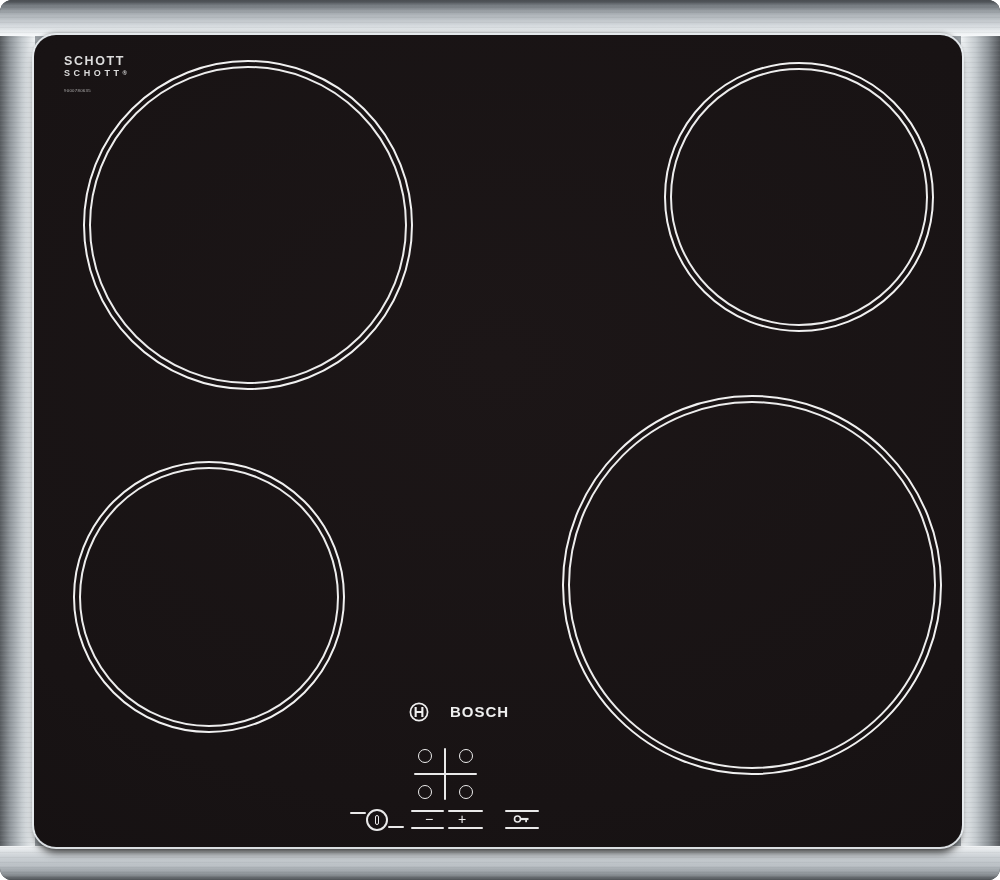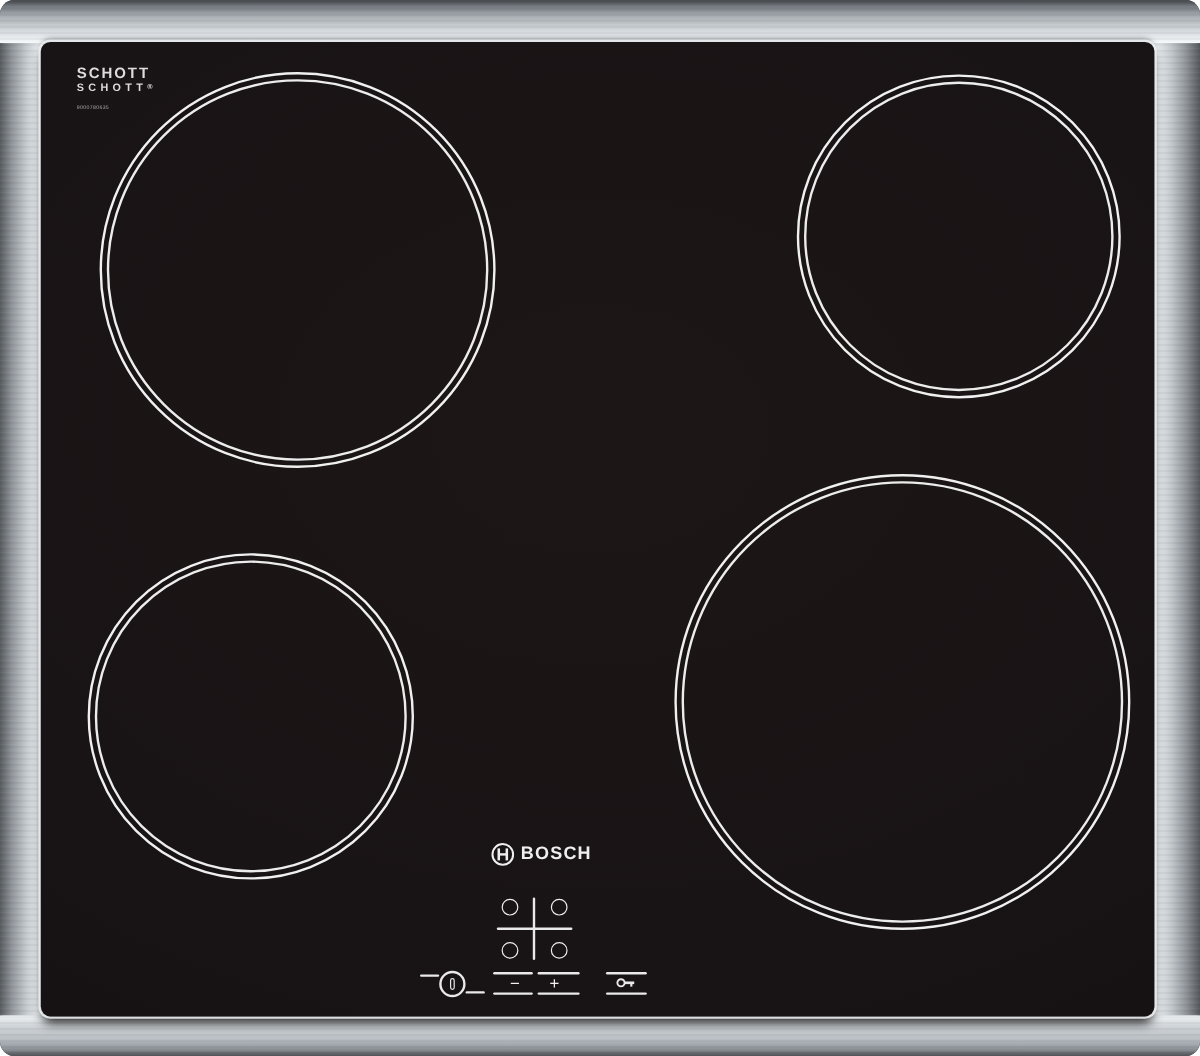--- a/index.html
+++ b/index.html
@@ -14,35 +14,35 @@
     background:linear-gradient(180deg,#f2f4f6 0%,#ced3d7 28%,#b9bfc4 58%,#8f959a 82%,#4e5256 100%);}
   .band-left{left:0;top:36px;bottom:34px;width:35px;
     background:linear-gradient(90deg,#585c60 0%,#8f959a 28%,#c3c9cd 62%,#f0f3f5 100%);}
   .band-right{right:0;top:36px;bottom:34px;width:39px;
     background:linear-gradient(270deg,#54585c 0%,#8f959a 30%,#c3c9cd 62%,#f0f3f5 100%);}
   .brush{position:absolute;inset:0;pointer-events:none;opacity:.55;
     background:repeating-linear-gradient(180deg,
       rgba(255,255,255,.07) 0 1px, transparent 1px 2px,
       rgba(20,22,24,.08) 2px 3px, transparent 3px 5px);}
   
-  .glass{position:absolute;left:34px;top:35px;width:928px;height:812px;border-radius:8px;
+  .glass{position:absolute;left:34px;top:35px;width:928px;height:812px;border-radius:22px;
     background:radial-gradient(120% 100% at 50% 40%, #1c1617 0%, #181314 55%, #130f10 100%);
     box-shadow:0 0 0 2px rgba(235,240,243,.9), 0 7px 9px -2px rgba(0,0,0,.85), 0 -3px 5px -2px rgba(0,0,0,.6);}
   
   .burner{position:absolute;border:2px solid rgba(248,248,248,.97);border-radius:50%;}
   .burner .inner-ring{position:absolute;inset:4px;border:2px solid rgba(248,248,248,.95);border-radius:50%;}
   
   .schott{position:absolute;left:30px;top:20px;color:#dcdcdc;}
   .schott .l1{font-size:12.5px;font-weight:700;letter-spacing:1.6px;line-height:13px;}
   .schott .l2{font-size:9px;font-weight:700;letter-spacing:3.6px;line-height:11px;}
   .schott .reg{font-size:6px;vertical-align:top;letter-spacing:0;}
   .schott .code{margin-top:9px;font-size:6px;letter-spacing:.4px;opacity:.75;
     transform:scale(.72);transform-origin:left top;}
   
-  .bosch{position:absolute;left:375px;top:667px;display:flex;align-items:center;gap:5px;}
+  .bosch{position:absolute;left:375px;top:667px;display:flex;align-items:center;gap:21px;}
   .bosch .emblem{width:20px;height:20px;}
   .bosch .word{color:#efefef;font-size:15px;font-weight:700;letter-spacing:1px;line-height:20px;}
   
   .cline{position:absolute;height:1.8px;background:#e9e9e9;border-radius:1px;}
   .vline{position:absolute;width:1.6px;background:#e9e9e9;border-radius:1px;}
   .zone-circle{position:absolute;width:14px;height:14px;border:1.6px solid #ededed;
     border-radius:50%;box-sizing:border-box;background:transparent;}
   .pmlabel{position:absolute;width:20px;height:16px;display:flex;align-items:center;justify-content:center;
     color:#f0f0f0;font-size:14px;font-weight:400;}
   .power-ring{position:absolute;left:332px;top:774px;width:22px;height:22px;border:2px solid #e9e9e9;

